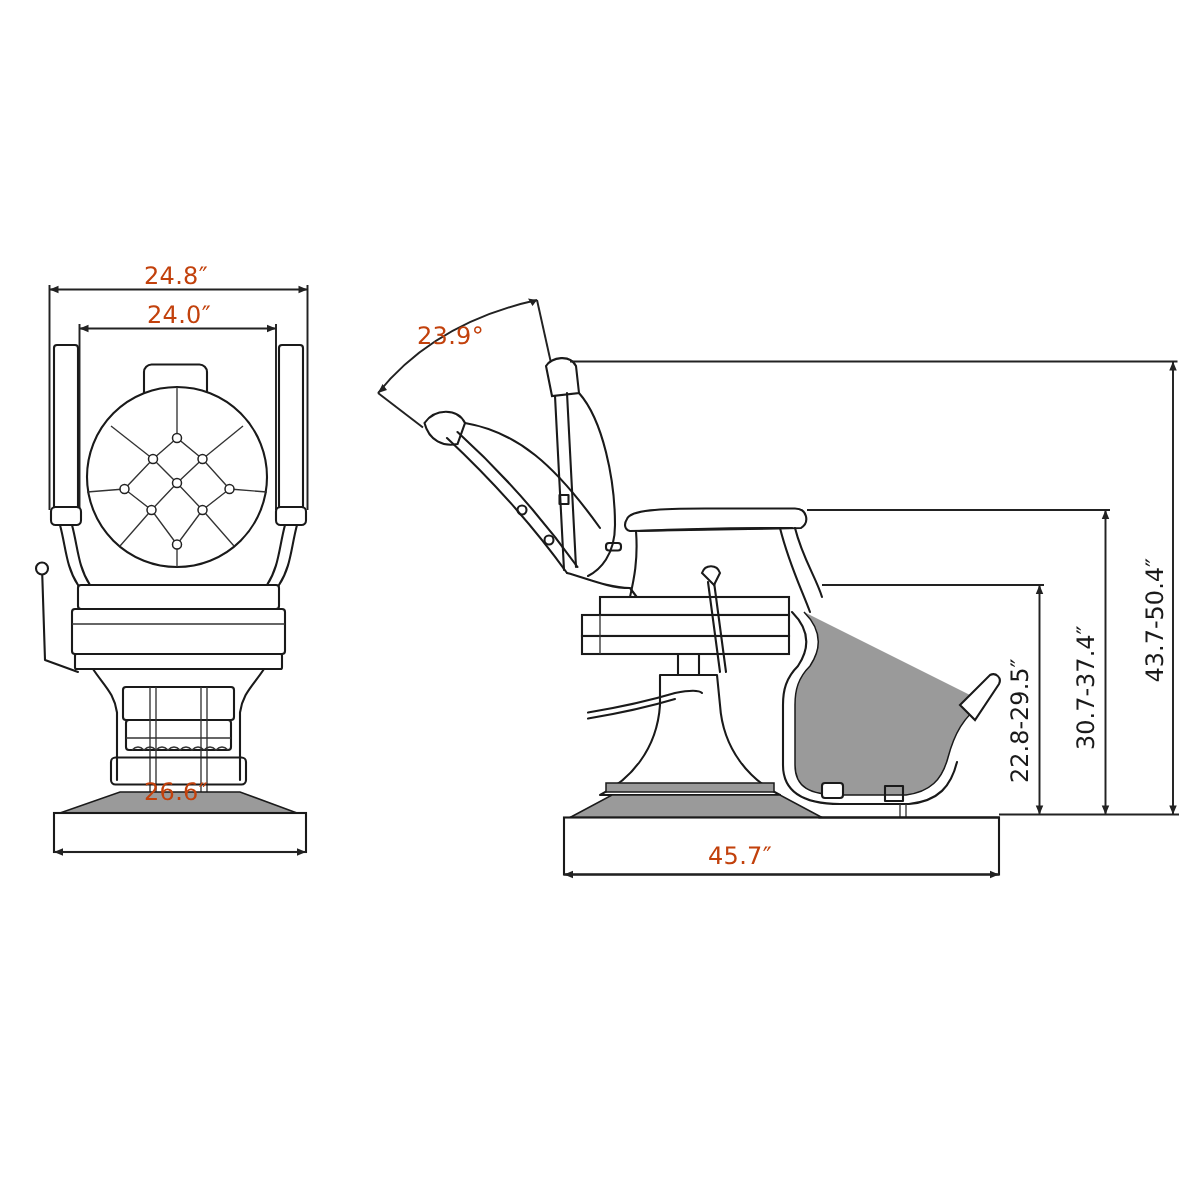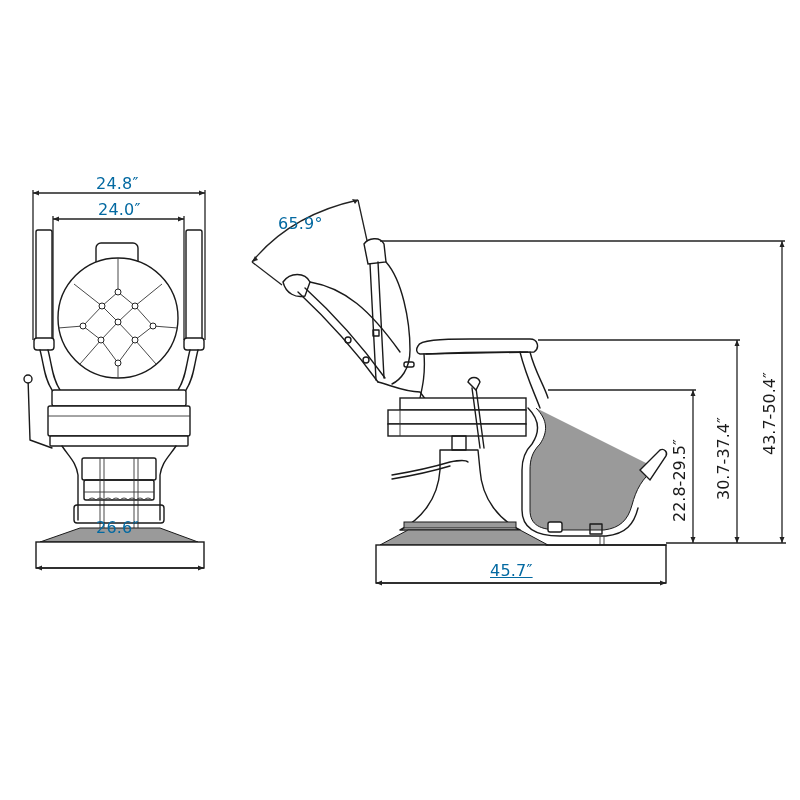--- a/index.html
+++ b/index.html
@@ -3,21 +3,21 @@
   <meta charset="utf-8">
   <style>
     html, body { margin: 0; padding: 0; background: #ffffff; }
     body { width: 800px; height: 800px; overflow: hidden; position: relative; font-family: "DejaVu Sans", "Liberation Sans", sans-serif; }
     svg.drawing { position: absolute; left: 0; top: 0; width: 800px; height: 800px; }
     .ln { stroke: #1a1a1a; fill: none; stroke-width: 1.4; stroke-linecap: round; stroke-linejoin: round; }
     .thin { stroke: #333; fill: none; stroke-width: 0.9; }
     .dim { stroke: #222; fill: none; stroke-width: 1.3; }
     .fillw { fill: #ffffff; stroke: #1a1a1a; stroke-width: 1.4; }
     .fillg { fill: #9a9a9a; stroke: #1a1a1a; stroke-width: 1; }
-    .label { position: absolute; color: #0369a1; font-size: 16px; line-height: 16px; white-space: nowrap; letter-spacing: 0.2px; }
+    .label { position: absolute; color: #c2410c; font-size: 16px; line-height: 16px; white-space: nowrap; letter-spacing: 0.2px; }
     .vlabel { position: absolute; color: #1a1a1a; font-size: 16px; line-height: 16px; white-space: nowrap; transform-origin: 0 0; transform: rotate(-90deg); }
   </style>
 </head>
 <body>
 
 <svg class="drawing" viewBox="0 0 800 800" xmlns="http://www.w3.org/2000/svg">
 
   <g>
 
     <g>
@@ -180,18 +180,18 @@
 
       <line class="dim" x1="666" y1="543" x2="786" y2="543"></line>
     </g>
   </g>
 </svg>
 
 <div class="label" style="left:96px; top:176px;">24.8″</div>
 <div class="label" style="left:98px; top:202px;">24.0″</div>
 <div class="label" style="left:96px; top:520px;">26.6″</div>
 
-<div class="label" style="left:278px; top:216px;">65.9°</div>
-<div class="label" style="left:490px; top:563px;text-decoration:underline;">45.7″</div>
+<div class="label" style="left:278px; top:216px;">23.9°</div>
+<div class="label" style="left:472px; top:563px;">45.7″</div>
 
 <div class="vlabel" style="left:672px; top:522px;">22.8-29.5″</div>
 <div class="vlabel" style="left:716px; top:500px;">30.7-37.4″</div>
 <div class="vlabel" style="left:762px; top:455px;">43.7-50.4″</div>
 
 </body></html>

